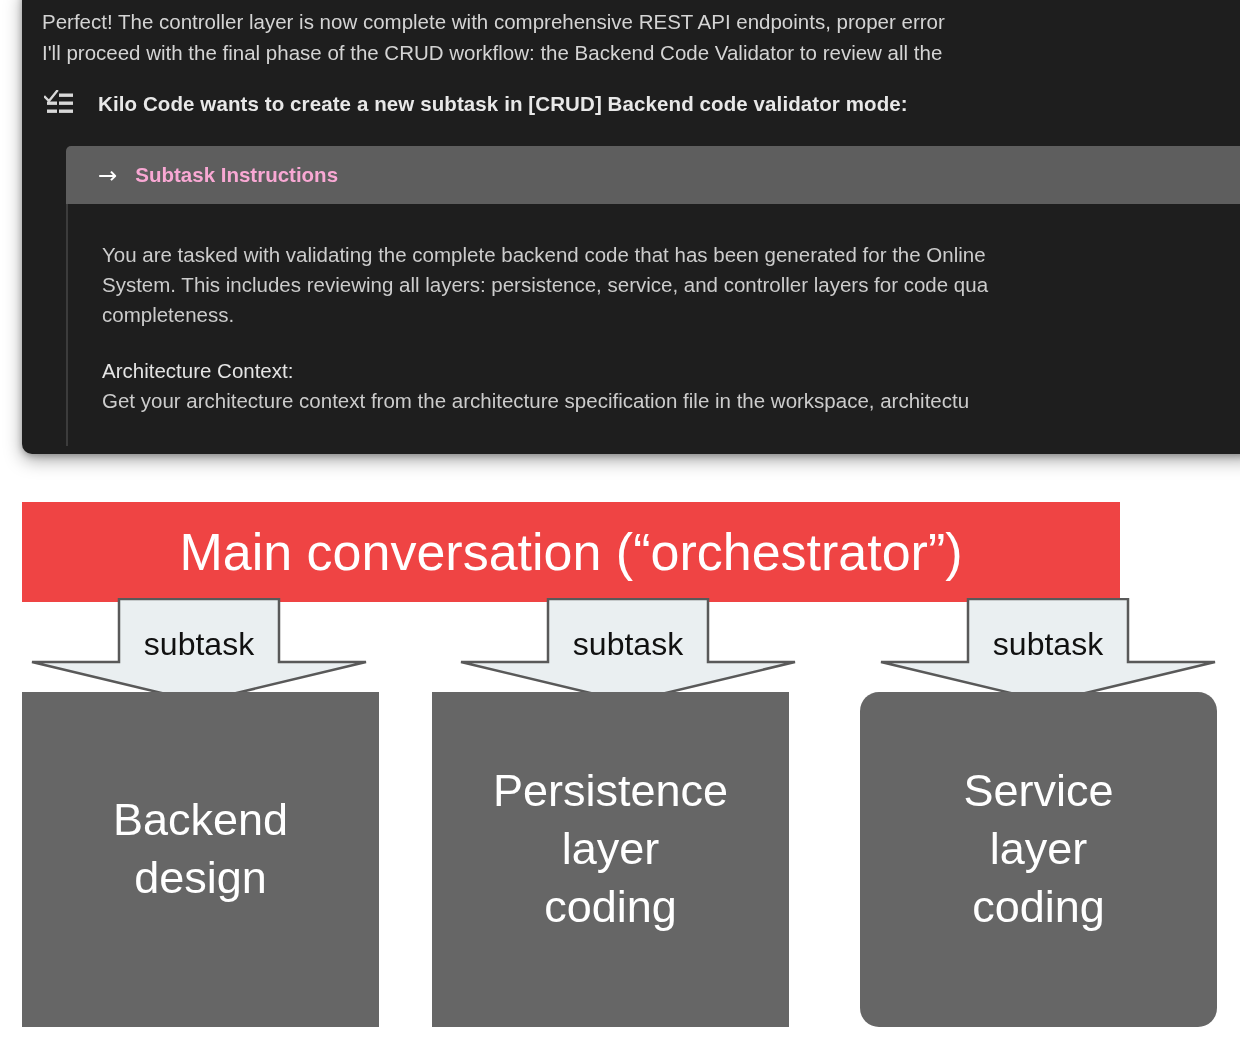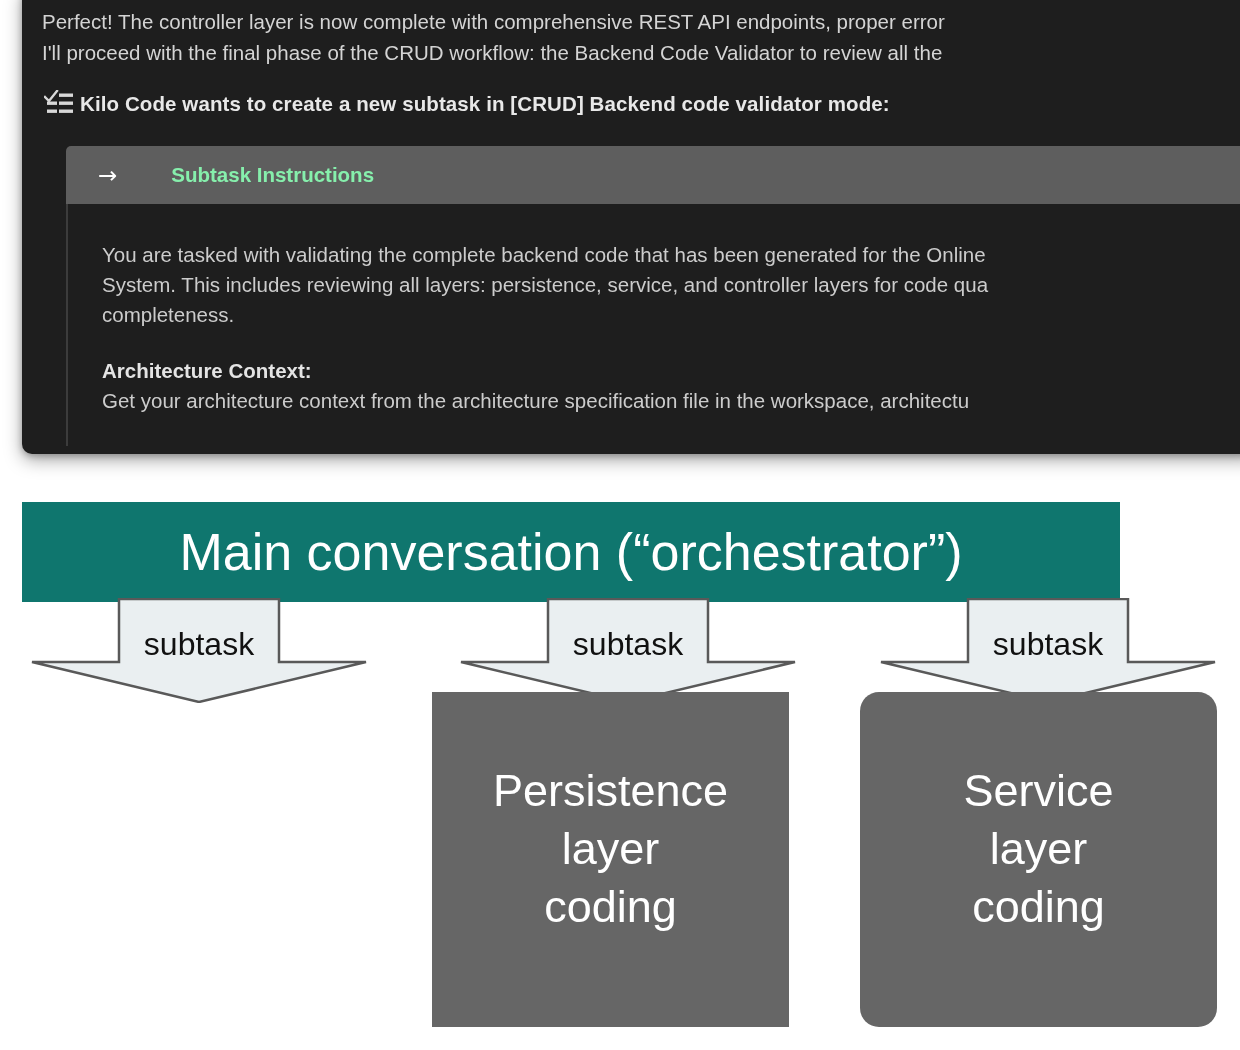--- a/index.html
+++ b/index.html
@@ -30,21 +30,21 @@
     color: #d4d4d4;
     font-size: 20.5px;
     line-height: 31px;
     white-space: nowrap;
   }
   .assistant-text .ln { display:block; }
 
   .ask-row {
     position: absolute;
     left: 22px; top: 104px;
-    display: flex; align-items: center; gap: 6px;
+    display: flex; align-items: center; gap: 24px;
     white-space: nowrap;
   }
   .task-icon { width: 30px; height: 28px; flex: 0 0 auto; }
   .ask-title {
     color: #e8e8e8;
     font-size: 20.5px;
     font-weight: bold;
     letter-spacing: .1px;
   }
 
@@ -62,46 +62,46 @@
     background: #5e5e5e;
     display: flex; align-items: center;
     padding-left: 32px;
     gap: 18px;
   }
   .arrow-glyph {
     color: #ffffff; font-size: 23px; line-height: 1;
     font-family: "DejaVu Sans", sans-serif;
   }
   .sub-head-title {
-    color: #86efac; font-size: 20.5px; font-weight: bold; margin-left: 36px;
+    color: #f9a8d4; font-size: 20.5px; font-weight: bold;
   }
   .sub-body {
     position: relative;
     height: 242px;
     background: #1e1e1e;
     border-left: 2px solid #3c3c3c;
     padding: 36px 20px 0 34px;
   }
   .sub-body p {
     color: #cccccc;
     font-size: 20.5px;
     line-height: 30px;
     white-space: nowrap;
   }
   .sub-body p.gap { margin-top: 26px; }
-  .sub-body p b { color: #e4e4e4; font-weight: bold; }
+  .sub-body p b { color: #e4e4e4; font-weight: normal; }
 
   
   .diagram { position: absolute; left: 0; top: 470px; width: 1240px; height: 580px; }
 
   .orch-bar {
     position: absolute;
     left: 22px; top: 32px;
     width: 1098px; height: 100px;
-    background: #0f766e;
+    background: #ef4444;
     display: flex; align-items: center; justify-content: center;
   }
   .orch-label {
     color: #ffffff;
     font-size: 52px;
     line-height: 1;
     white-space: nowrap;
   }
 
   .task-box {
@@ -207,20 +207,24 @@
       <span class="arrow-label">subtask</span>
     </div>
 
     <div class="arrow-wrap arr-3">
       <svg viewBox="0 0 336 105" preserveAspectRatio="none" xmlns="http://www.w3.org/2000/svg">
         <polygon points="88,1 248,1 248,64 335,64 168,104 1,64 88,64" fill="#eaeff1" stroke="#595959" stroke-width="2.5" stroke-linejoin="miter"></polygon>
       </svg>
       <span class="arrow-label">subtask</span>
     </div>
 
+    <div class="task-box box-1">
+      <span class="tb-label">Backend
+design</span>
+    </div>
     <div class="task-box box-2">
       <span class="tb-label">Persistence
 layer
 coding</span>
     </div>
     <div class="task-box box-3">
       <span class="tb-label">Service
 layer
 coding</span>
     </div>

